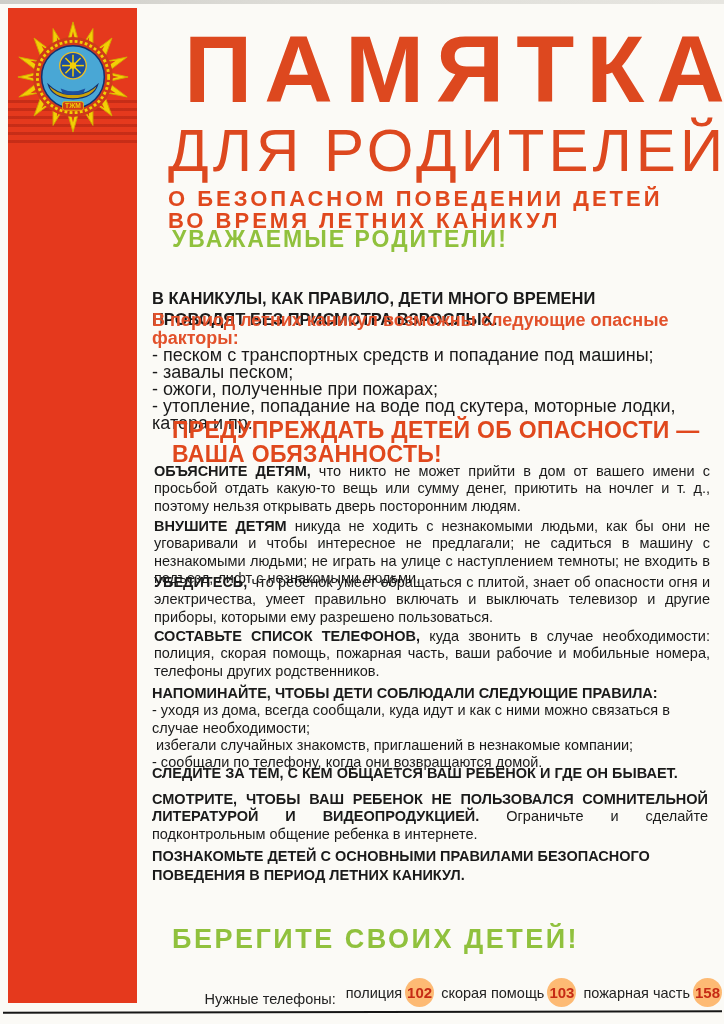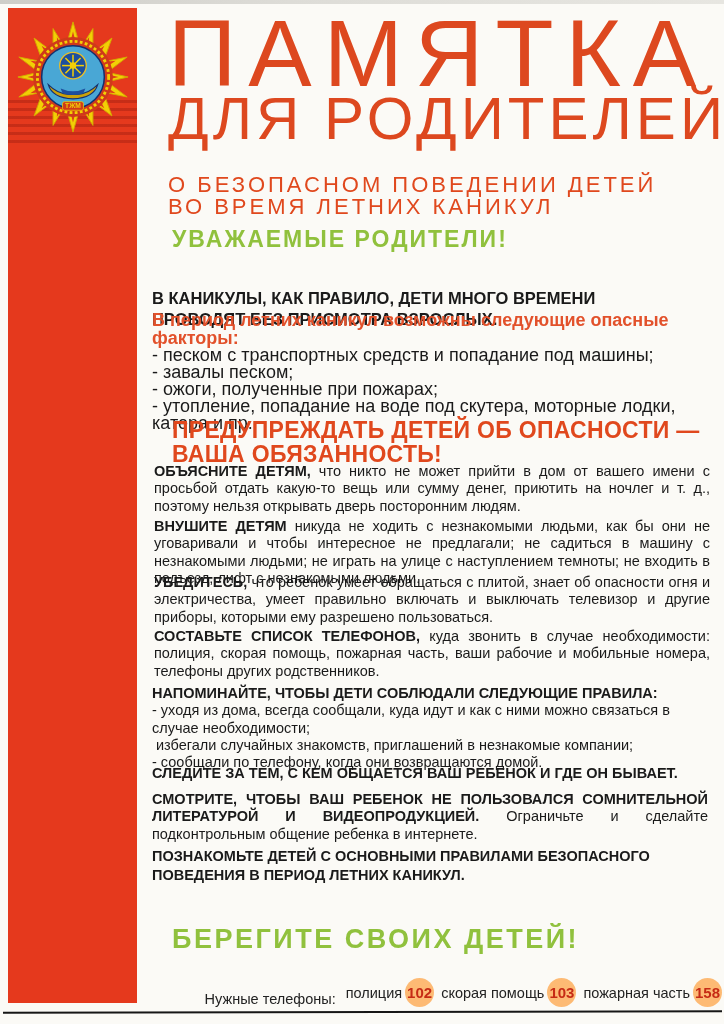--- a/index.html
+++ b/index.html
@@ -11,23 +11,23 @@
   }
   .scan-edge-top{position:absolute;left:0;top:0;width:724px;height:4px;
     background:linear-gradient(90deg,#cecdc8,#dddcd7 40%,#e7e6e1);}
   
   .red-band{position:absolute;left:8px;top:8px;width:129px;height:995px;background:#e5391d;}
   .band-artifact{position:absolute;left:0;top:92px;width:100%;height:44px;
     background:repeating-linear-gradient(180deg,rgba(120,14,8,.28) 0 3px,rgba(0,0,0,0) 3px 8px);}
   .emblem{position:absolute;left:16px;top:20px;width:114px;height:114px;}
   
   .header{position:absolute;left:168px;top:6px;width:556px;}
-  .title-1{font-size:95px;line-height:1;font-weight:400;color:#dd481f;letter-spacing:12px;margin:0;white-space:nowrap;}
+  .title-1{font-size:95px;line-height:1;font-weight:700;color:#dd481f;letter-spacing:12px;margin:16px;white-space:nowrap;}
   .title-2{font-size:60px;line-height:1;font-weight:400;color:#dd481f;letter-spacing:4px;margin:-12px 0 0 0;white-space:nowrap;}
-  .subtitle{margin-top:25px;color:#e0481d;font-weight:normal;font-size:22px;line-height:21.5px;letter-spacing:3px;white-space:nowrap;}
+  .subtitle{margin-top:7px;color:#e0481d;font-weight:bold;font-size:22px;line-height:21.5px;letter-spacing:3px;white-space:nowrap;}
   
   .col{position:absolute;left:152px;top:0;width:556px;height:1024px;}
   .col > *{position:absolute;left:0;width:556px;margin:0;}
   .green-head{color:#90c13d;font-weight:bold;letter-spacing:2px;white-space:nowrap;}
   #greeting{top:226px;left:20px;font-size:23px;}
   #intro{top:288px;width:520px;font-weight:bold;font-size:16.5px;line-height:21px;}
   #hazards-block{top:311px;font-size:18px;line-height:17px;}
   #hazards-block .red-lead{color:#e2512b;font-weight:bold;line-height:18px;}
   .warn-head{top:419px;left:20px;width:536px;color:#e0481d;font-weight:bold;
     font-size:23px;line-height:23.5px;letter-spacing:.3px;white-space:nowrap;}

